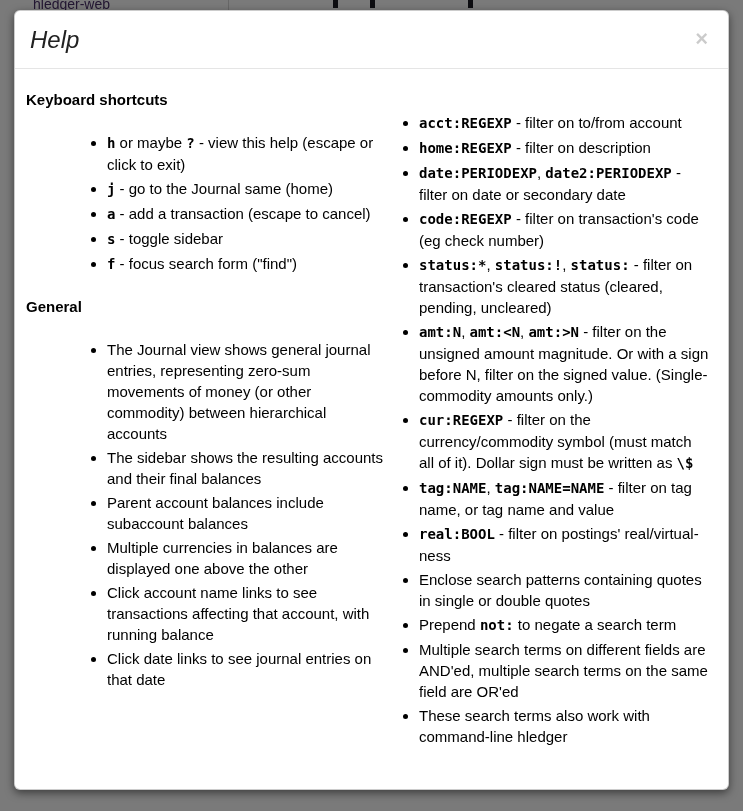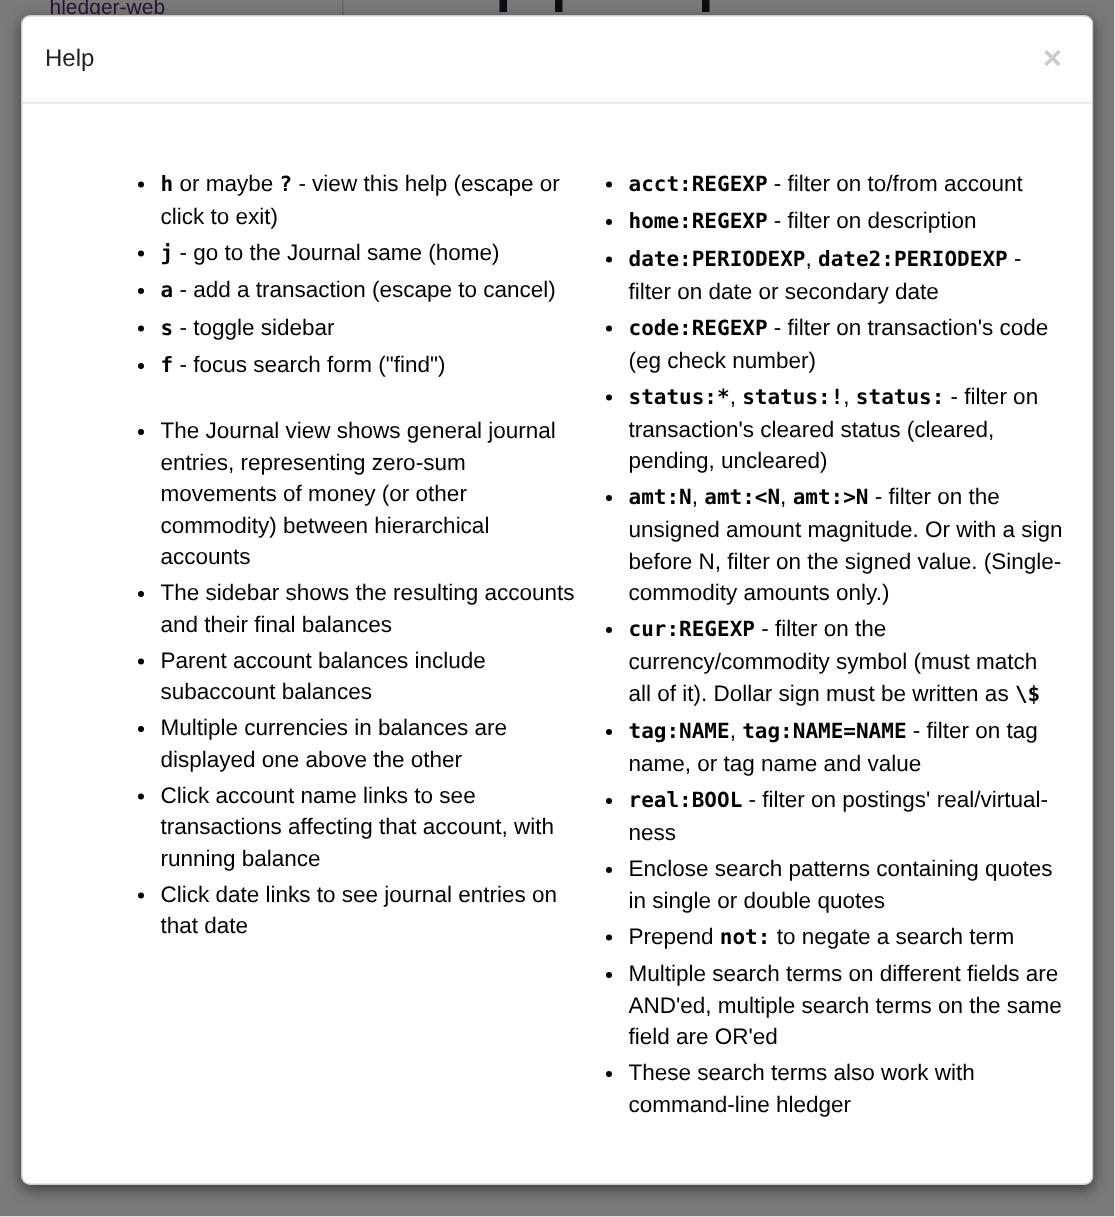--- a/index.html
+++ b/index.html
@@ -39,21 +39,21 @@
   
   .modal-dialog {
     position: absolute; z-index: 2;
     left: 14px; top: 10px; width: 715px; height: 780px;
     background: #fff;
     border: 1px solid rgba(0,0,0,0.2);
     border-radius: 6px;
     box-shadow: 0 3px 9px rgba(0,0,0,0.5);
   }
   .modal-header { padding: 15px 10px 14px 15px; border-bottom: 1px solid var(--divider-color, #e5e5e5); }
-  .modal-title { font-size: 16px; font-weight: normal; line-height: 28px; color: #222; }
+  .modal-title { font-size: 24px; font-weight: normal; line-height: 28px; color: #222; font-style: italic; }
   .close-btn {
     float: right;
     background: none; border: 0; padding: 0; margin: 3px 10px 0 0;
     font-family: "Liberation Sans", sans-serif;
     font-size: 22px; line-height: 20px; font-weight: bold;
     color: #000; opacity: 0.2; text-shadow: 0 1px 0 #fff;
     cursor: pointer;
   }
   .modal-body { display: flex; padding: 21px 16px 24px 11px; }
   .col-left  { width: 360px; flex: none; }
@@ -83,27 +83,29 @@
 
 <div class="modal-backdrop"></div>
 
 <div class="modal-dialog">
   <div class="modal-header">
     <button class="close-btn">×</button>
     <h2 class="modal-title">Help</h2>
   </div>
   <div class="modal-body">
     <div class="col-left">
+        <div class="section-title">Keyboard shortcuts</div>
         <ul class="help-list">
           <li><span class="code">h</span><span> or maybe </span><span class="code">?</span><span> - view this help (escape or click to exit)</span></li>
           <li><span class="code">j</span><span> - go to the Journal same (home)</span></li>
           <li><span class="code">a</span><span> - add a transaction (escape to cancel)</span></li>
           <li><span class="code">s</span><span> - toggle sidebar</span></li>
           <li><span class="code">f</span><span> - focus search form ("find")</span></li>
         </ul>
+        <div class="section-title">General</div>
         <ul class="help-list">
           <li><span>The Journal view shows general journal entries, representing zero-sum movements of money (or other commodity) between hierarchical accounts</span></li>
           <li><span>The sidebar shows the resulting accounts and their final balances</span></li>
           <li><span>Parent account balances include subaccount balances</span></li>
           <li><span>Multiple currencies in balances are displayed one above the other</span></li>
           <li><span>Click account name links to see transactions affecting that account, with running balance</span></li>
           <li><span>Click date links to see journal entries on that date</span></li>
         </ul>
       </div>
     <div class="col-right">

